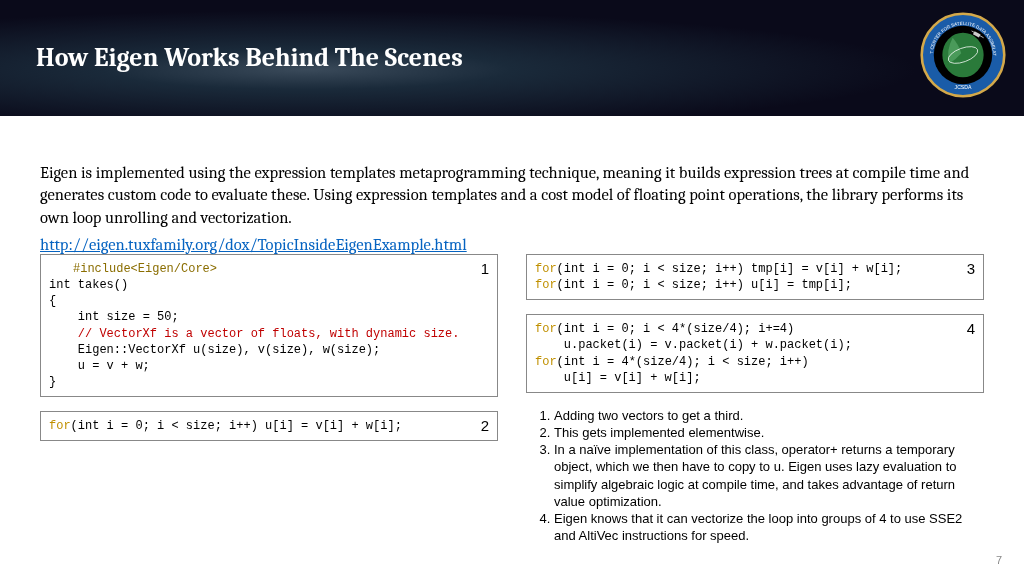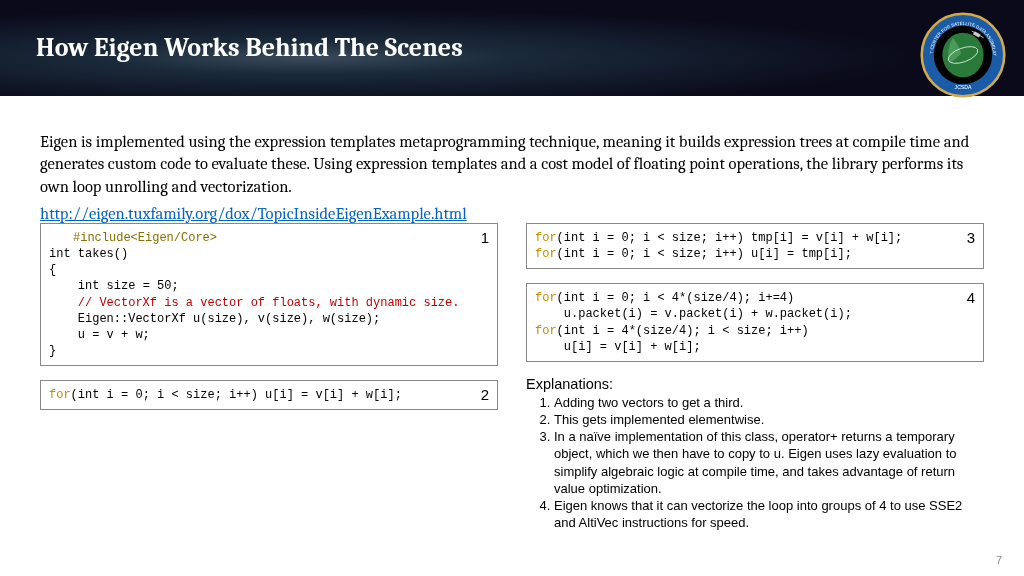--- a/index.html
+++ b/index.html
@@ -6,41 +6,41 @@
 body {
   width: 1024px;
   height: 576px;
   font-family: Cambria, Georgia, serif;
   background: #fff;
   position: relative;
   overflow: hidden;
 }
 .header {
   width: 100%;
-  height: 96px;
+  height: 116px;
   background: #0a0a1a radial-gradient(ellipse at 30% 60%, #3a4a5a 0%, #1a2a3a 20%, #0a0a1a 60%);
   position: relative;
   display: flex;
   align-items: center;
 }
 .title {
   color: #fff;
   font-weight: bold;
   font-size: 26px;
   margin-left: 36px;
 }
 .logo {
   position: absolute;
   right: 18px;
   top: 12px;
   width: 86px;
   height: 86px;
 }
 .content {
-  padding: 35px 40px 0 40px;
+  padding: 46px 40px 0 40px;
 }
 .paragraph {
   font-size: 16.5px;
   line-height: 1.35;
   color: #000;
   margin-bottom: 4px;
 }
 .link {
   color: #0563c1;
   text-decoration: underline;
@@ -139,21 +139,20 @@
     <div class="col">
       <div class="codebox"><span class="codenum">3</span><span class="kw-for">for</span><span>(</span><span class="kw-type">int</span><span> i = 0; i &lt; size; i++) tmp[i] = v[i] + w[i];</span>
 <span class="kw-for">for</span><span>(</span><span class="kw-type">int</span><span> i = 0; i &lt; size; i++) u[i] = tmp[i];</span></div>
 
       <div class="codebox"><span class="codenum">4</span><span class="kw-for">for</span><span>(</span><span class="kw-type">int</span><span> i = 0; i &lt; 4*(size/4); i+=4)</span>
 <span>    u.packet(i) = v.packet(i) + w.packet(i);</span>
 <span class="kw-for">for</span><span>(</span><span class="kw-type">int</span><span> i = 4*(size/4); i &lt; size; i++)</span>
 <span>    u[i] = v[i] + w[i];</span></div>
 
       <div class="explain">
-        <div class="explain-hdr">Explanations:</div>
         <ol>
           <li>Adding two vectors to get a third.</li>
           <li>This gets implemented elementwise.</li>
           <li>In a naïve implementation of this class, operator+ returns a temporary object, which we then have to copy to u. Eigen uses lazy evaluation to simplify algebraic logic at compile time, and takes advantage of return value optimization.</li>
           <li>Eigen knows that it can vectorize the loop into groups of 4 to use SSE2 and AltiVec instructions for speed.</li>
         </ol>
       </div>
     </div>
   </div>
 </div>

